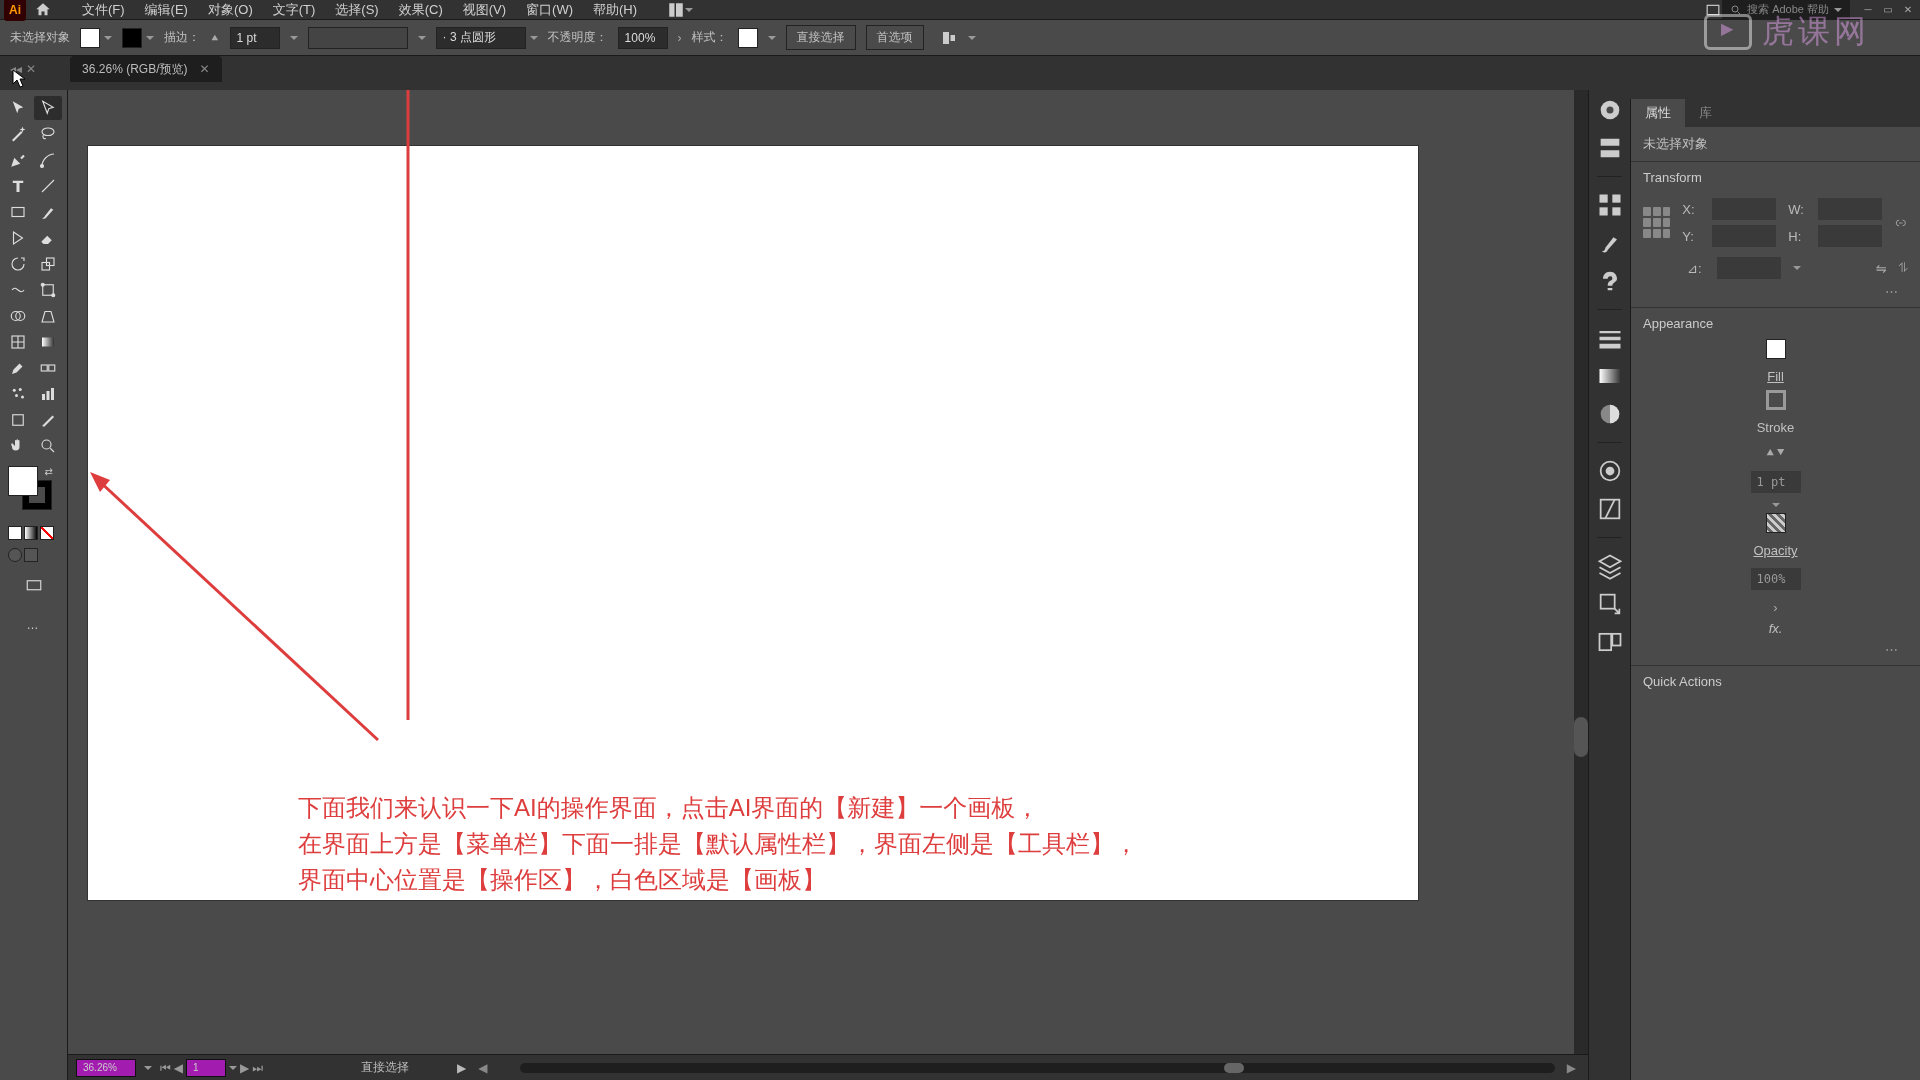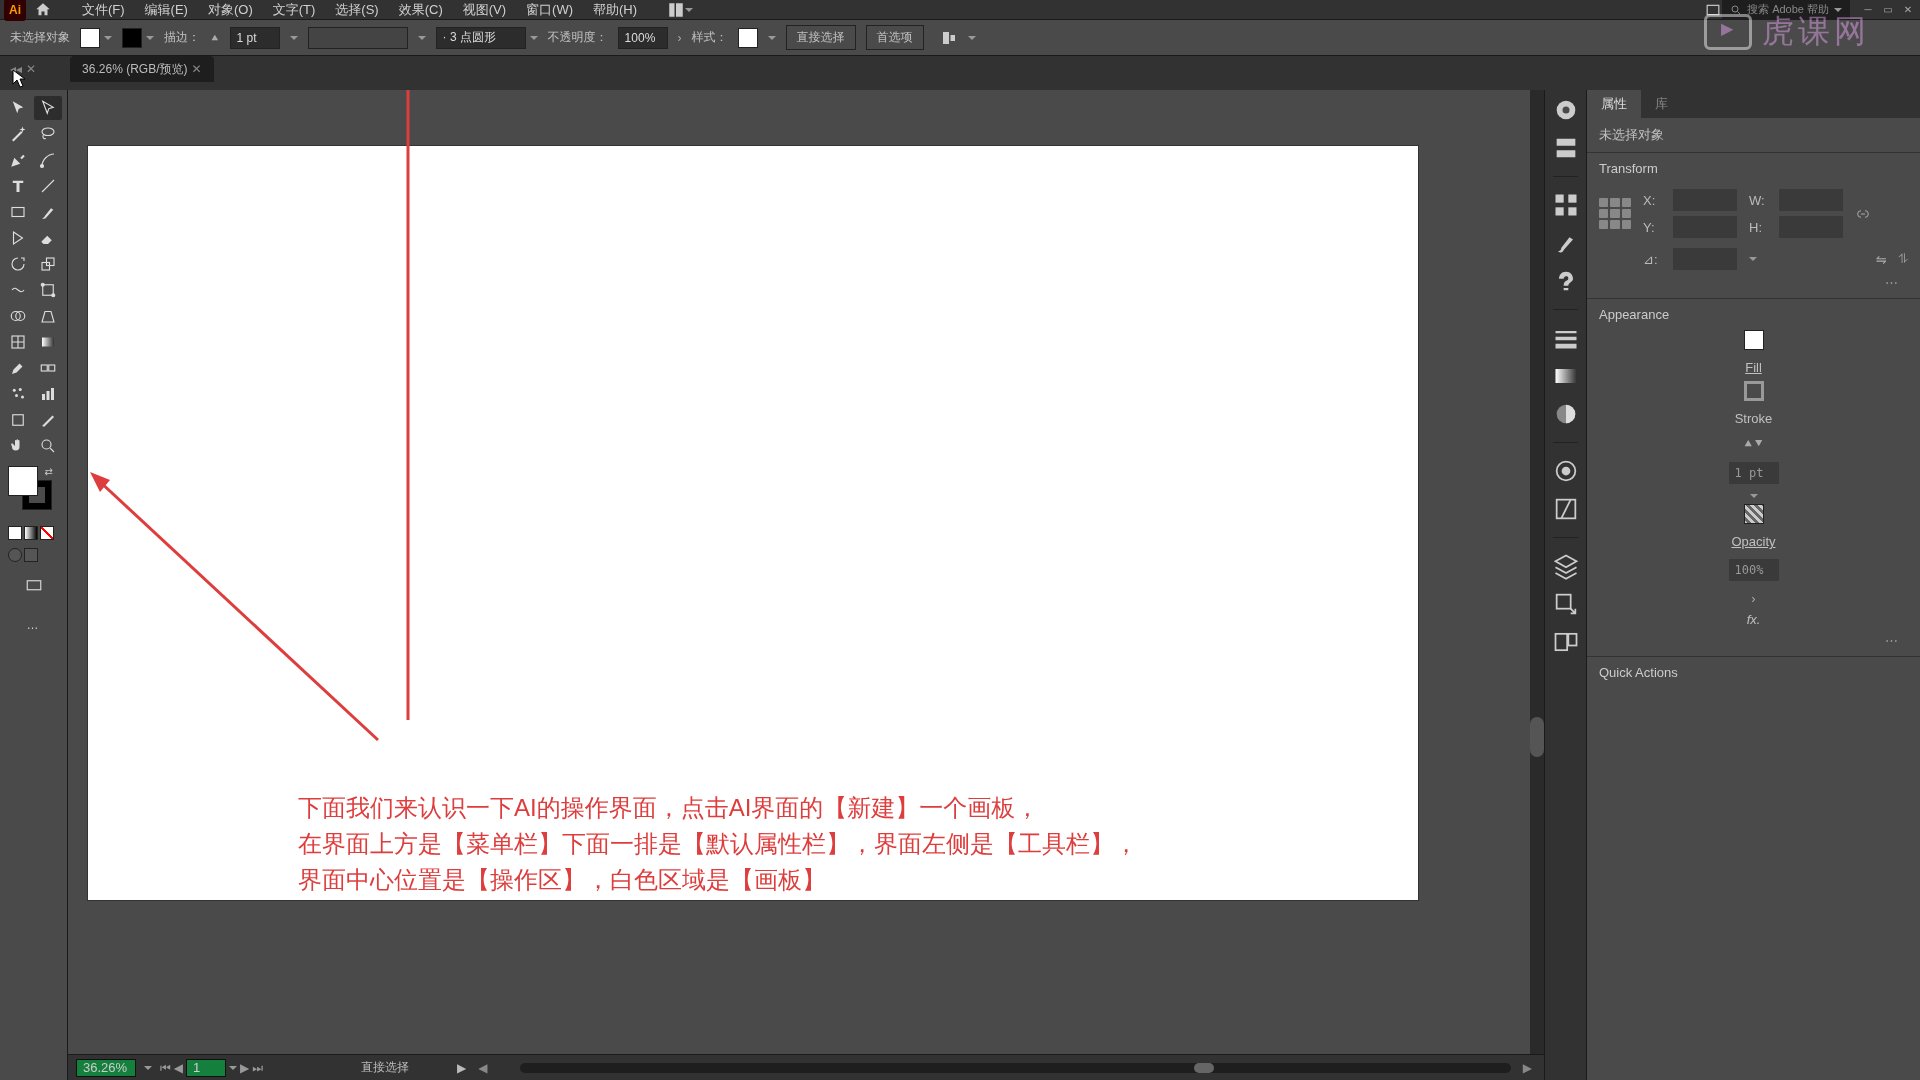--- a/index.html
+++ b/index.html
@@ -15,21 +15,21 @@
 .control-bar { height: 36px; background: #4a4a4a; display: flex; align-items: center; padding: 0 10px; gap: 10px; border-bottom: 1px solid #1a1a1a; font-size: 12px; color: #c0c0c0; }
 .swatch { width: 20px; height: 20px; border: 1px solid #222; }
 .swatch.white { background: #fff; }
 .swatch.black { background: #000; }
 .dropdown-arrow { width: 0; height: 0; border-left: 4px solid transparent; border-right: 4px solid transparent; border-top: 4px solid #999; }
 .ctrl-input { background: #2c2c2c; border: 1px solid #222; color: #ddd; padding: 2px 6px; width: 50px; height: 22px; font-size: 12px; }
 .ctrl-input.wide { width: 100px; }
 .btn-chip { padding: 3px 10px; background: #4a4a4a; border: 1px solid #222; cursor: pointer; font-size: 12px; }
 
 .doc-tab-bar { height: 26px; background: #323232; display: flex; align-items: flex-end; padding-left: 10px; }
-.doc-tab { height: 26px; background: #1e1e1e; color: #bbb; padding: 0 12px; display: flex; align-items: center; gap: 4px; font-size: 12px; border-top-left-radius: 4px; border-top-right-radius: 4px; margin-left: 30px; }
+.doc-tab { height: 26px; background: #1e1e1e; color: #bbb; padding: 0 12px; display: flex; align-items: center; gap: 12px; font-size: 12px; border-top-left-radius: 4px; border-top-right-radius: 4px; margin-left: 30px; }
 .doc-tab .x { color: #888; cursor: pointer; }
 
 .workspace { position: absolute; top: 90px; left: 0; right: 0; bottom: 0; display: flex; }
 
 .toolbox { width: 68px; background: #4a4a4a; display: flex; flex-direction: column; padding: 6px 4px; gap: 2px; border-right: 1px solid #1a1a1a; }
 .tool-row { display: flex; gap: 2px; }
 .tool { width: 28px; height: 24px; display: flex; align-items: center; justify-content: center; cursor: pointer; border-radius: 2px; }
 .tool.sel { background: #2d2d2d; }
 .tool svg { width: 18px; height: 18px; }
 .color-stack { position: relative; height: 50px; margin: 6px 4px; }
@@ -40,32 +40,32 @@
 .mini-swatches { display: flex; gap: 2px; margin: 2px 4px; }
 .mini-swatches .ms { width: 14px; height: 14px; border: 1px solid #222; }
 .toolbox-dots { text-align: center; margin-top: 10px; letter-spacing: 2px; color: #ccc; }
 
 .canvas-area { flex: 1; position: relative; background: #4a4a4a; overflow: hidden; }
 .artboard { position: absolute; background: #fff; box-shadow: 0 0 0 1px #333; }
 .annot-text { position: absolute; color: #de3d3d; font-size: 24px; line-height: 1.5; white-space: nowrap; }
 .red-arrow { position: absolute; }
 
 .status-bar { position: absolute; bottom: 0; left: 0; right: 0; height: 26px; background: #323232; border-top: 1px solid #1a1a1a; display: flex; align-items: center; padding: 0 8px; gap: 8px; font-size: 12px; color: #bbb; }
-.sb-input { background: #15803d; border: 1px solid #111; color: #ccc; height: 18px; padding: 0 6px; width: 60px; font-size: 13px; }
+.sb-input { background: #a21caf; border: 1px solid #111; color: #ccc; height: 18px; padding: 0 6px; width: 60px; font-size: 10px; }
 .sb-nav { display: flex; gap: 3px; align-items: center; }
 .sb-arrow { cursor: pointer; color: #999; }
 .sb-scroll { flex: 1; margin-left: 20px; height: 10px; background: #1e1e1e; position: relative; border-radius: 5px; }
 .sb-thumb { position: absolute; height: 10px; width: 20px; background: #666; border-radius: 5px; left: 68%; }
 .hscroll-arrow { color: #888; cursor: pointer; padding: 0 4px; }
 
 .right-docks { width: 42px; background: #323232; display: flex; flex-direction: column; align-items: center; border-left: 1px solid #1a1a1a; padding-top: 6px; gap: 10px; }
 .dock-icon { width: 28px; height: 28px; display: flex; align-items: center; justify-content: center; cursor: pointer; color: #bbb; }
 .dock-sep { width: 60%; height: 1px; background: #222; margin: 4px 0; }
 
-.panel { width: 334px; background: #4a4a4a; border-left: 1px solid #1a1a1a; display: flex; flex-direction: column; font-family: Consolas, monospace; font-size: 13px; }
+.panel { width: 290px; background: #4a4a4a; border-left: 1px solid #1a1a1a; display: flex; flex-direction: column; font-family: Consolas, monospace; font-size: 13px; margin-top: 9px; }
 .panel-tabs { display: flex; background: #323232; height: 28px; align-items: flex-end; }
 .panel-tab { padding: 5px 14px; cursor: pointer; color: #888; }
 .panel-tab.act { background: #4a4a4a; color: #ddd; }
 .panel-section { padding: 8px 12px; border-bottom: 1px solid #333; }
 .panel-section .hdr { color: #ccc; margin-bottom: 8px; }
 .prop-row { display: flex; align-items: center; gap: 12px; margin: 5px 0; color: #ccc; }
 .prop-row .lab { width: 18px; color: #bbb; }
 .prop-input { background: #3a3a3a; border: none; color: #999; height: 22px; padding: 0 6px; width: 64px; font-size: 12px; font-family: Consolas, monospace; }
 .ref-grid { width: 32px; height: 32px; display: grid; grid-template-columns: repeat(3, 1fr); grid-template-rows: repeat(3, 1fr); gap: 2px; }
 .ref-pt { background: #888; border-radius: 1px; }

